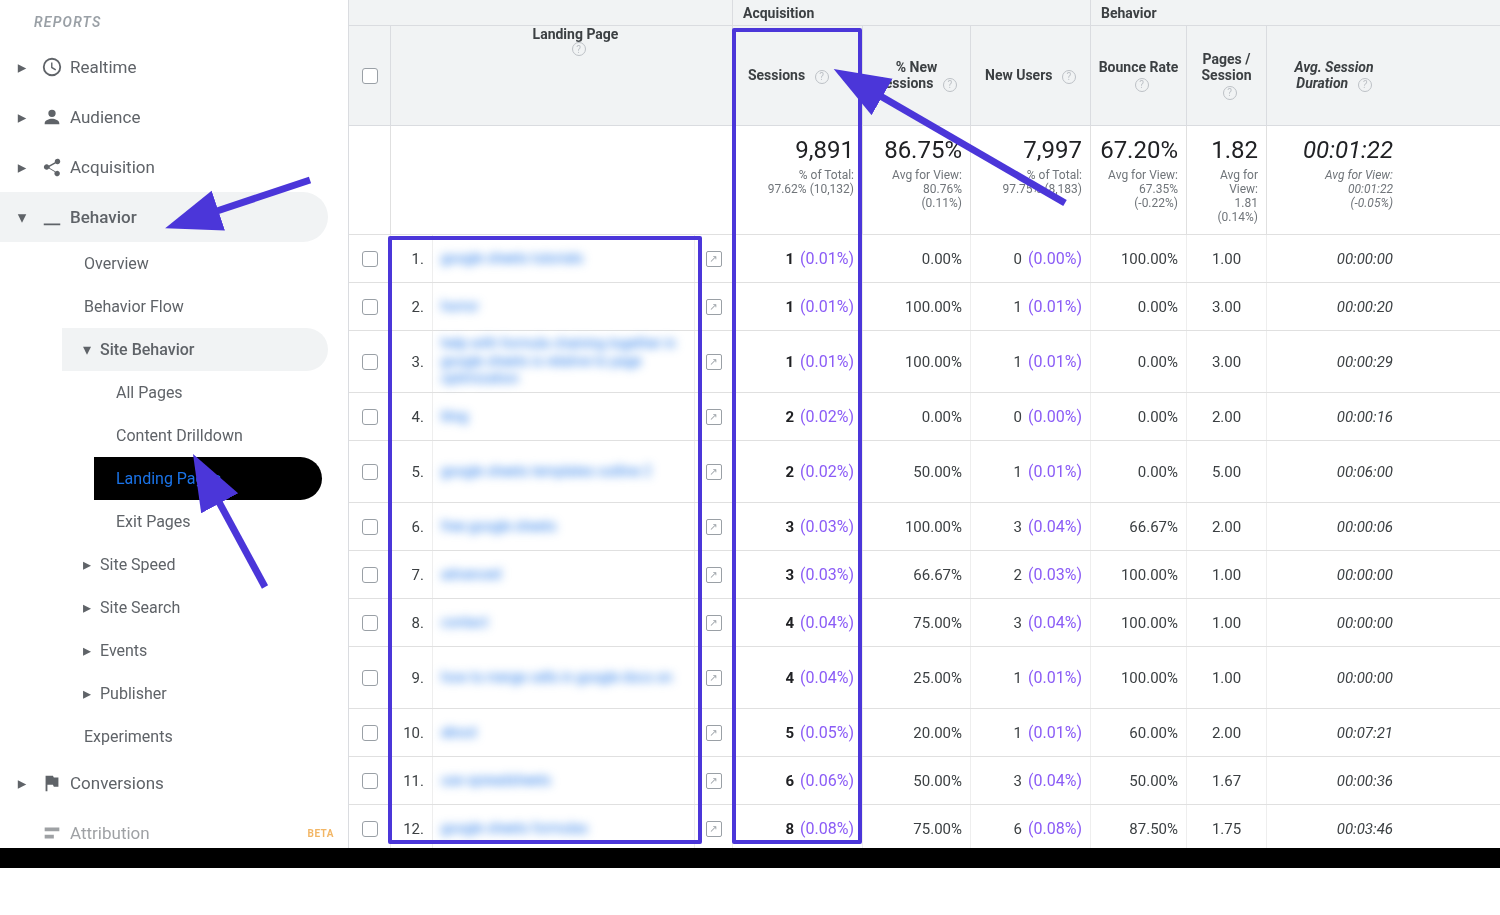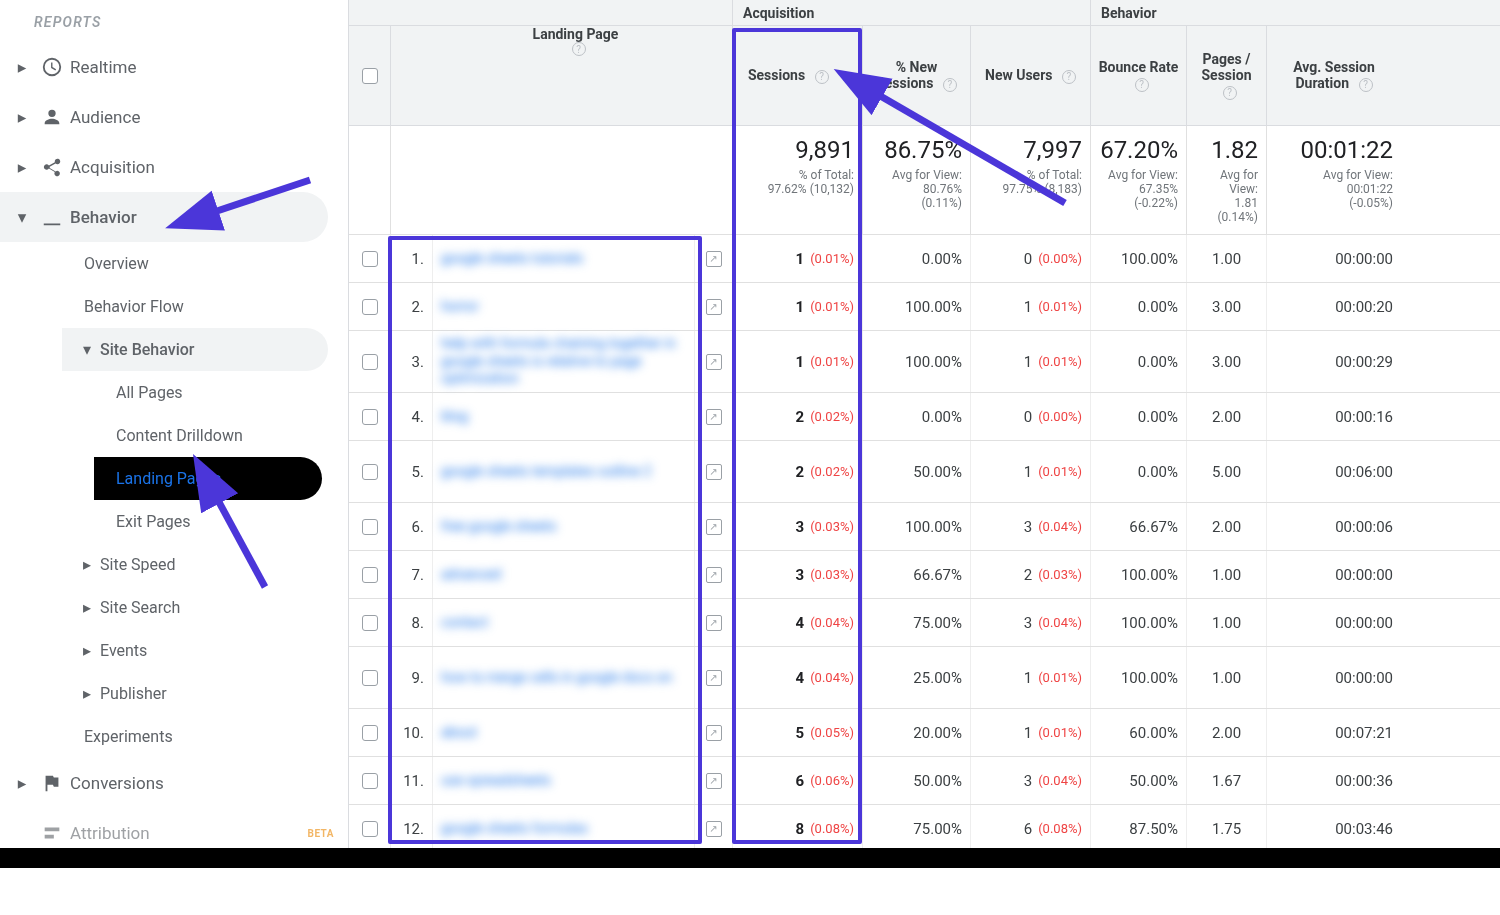--- a/index.html
+++ b/index.html
@@ -118,21 +118,21 @@
   font-size: 10px; font-weight: 400;
   margin-left: 6px;
 }
 .sort-arrow { margin-left: 8px; font-size: 14px; }
 
 .w-sessions { width: 130px; }
 .w-pct-new  { width: 108px; }
 .w-newusers { width: 120px; }
 .w-bounce   { width: 96px; }
 .w-pps      { width: 80px; }
-.w-avg      { width: 134px; border-right: none; }
+.w-avg      { width: 134px; border-right: none; font-style: italic; }
 
 
 .summary-row {
   display: flex;
   background: #fff;
   border-bottom: 1px solid #e0e0e0;
 }
 .summary-cell {
   border-right: 1px solid #e0e0e0;
   padding: 10px 8px 10px 8px;
@@ -167,21 +167,21 @@
 }
 .data-cell.cb { width: 42px; justify-content: center; }
 .data-cell.idx { width: 42px; justify-content: flex-end; color: #3c4043; }
 .data-cell.page {
   width: 262px; padding-left: 8px; position: relative;
 }
 .data-cell.open {
   width: 38px; justify-content: center;
 }
 .data-cell.metric { justify-content: flex-end; text-align: right; }
-.data-cell .sub-pct { color: #ef4444; font-size: 13px; margin-left: 6px; }
+.data-cell .sub-pct { color: #8b5cf6; font-size: 16px; margin-left: 6px; }
 .data-cell .val { color: #202124; font-weight: 700; }
 .data-cell.center { justify-content: center; }
 .checkbox {
   width: 16px; height: 16px;
   border: 1.5px solid #9aa0a6; border-radius: 3px;
   background: #fff;
 }
 .open-icon {
   width: 16px; height: 16px; border: 1px solid #9aa0a6; border-radius: 2px;
   display: flex; align-items: center; justify-content: center;

